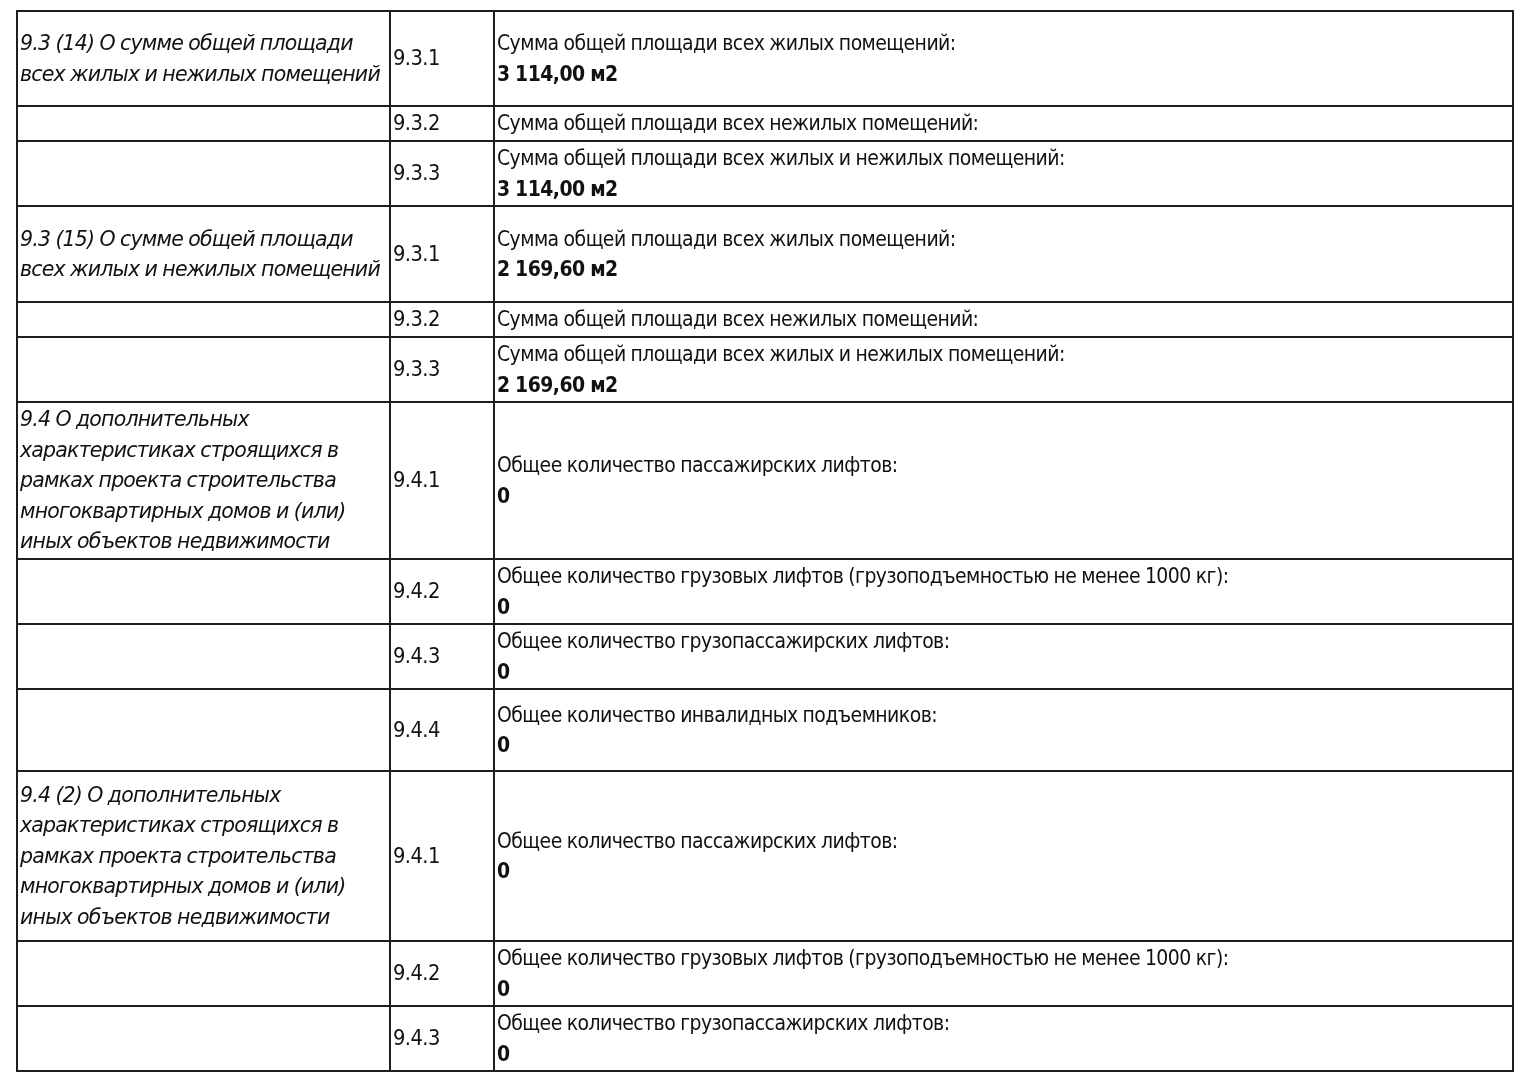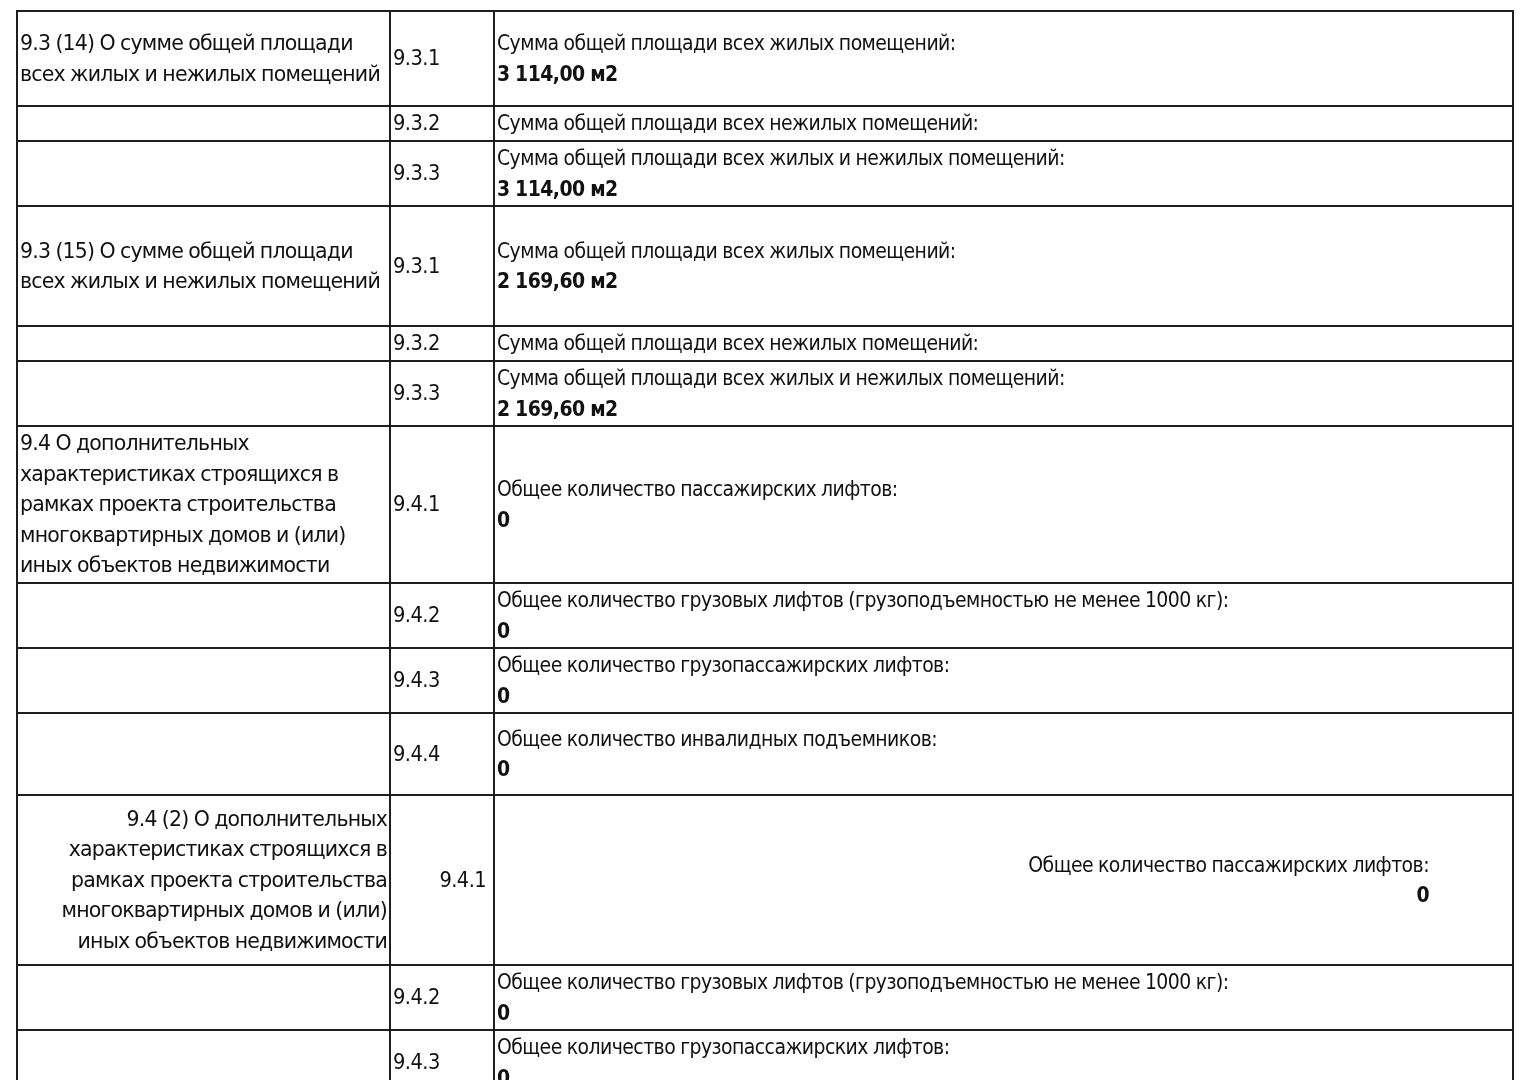--- a/index.html
+++ b/index.html
@@ -33,20 +33,21 @@
       line-height: 30.5px;
       letter-spacing: -0.6px;
       word-spacing: -0.5px;
     }
     col.c1 { width: 373px; }
     col.c2 { width: 104px; }
     col.c3 { width: 1019px; }
     .title-cell {
       vertical-align: top;
       padding-top: 1px;
+      font-style: italic;
     }
     .label {
       display: block;
       transform: scaleX(0.92);
       transform-origin: left center;
       white-space: nowrap;
     }
     .value {
       display: block;
       font-weight: bold;
@@ -107,21 +108,21 @@
         </td>
         <td>
           <span class="code">9.3.3</span>
         </td>
         <td>
           <span class="label">Сумма общей площади всех жилых и нежилых помещений:</span>
           <span class="value">3 114,00 м2</span>
         </td>
       </tr>
 
-      <tr style="height:120px;">
+      <tr style="height:96px;">
         <td class="title-cell">
           <span class="section-title">9.3 (15) О сумме общей площади всех жилых и нежилых помещений</span>
         </td>
         <td>
           <span class="code">9.3.1</span>
         </td>
         <td>
           <span class="label">Сумма общей площади всех жилых помещений:</span>
           <span class="value">2 169,60 м2</span>
         </td>
@@ -197,21 +198,21 @@
         </td>
         <td>
           <span class="code">9.4.4</span>
         </td>
         <td>
           <span class="label">Общее количество инвалидных подъемников:</span>
           <span class="value">0</span>
         </td>
       </tr>
 
-      <tr style="height:170px;text-align:right;">
+      <tr style="height:170px;">
         <td class="title-cell">
           <span class="section-title">9.4 (2) О дополнительных характеристиках строящихся в рамках проекта строительства многоквартирных домов и (или) иных объектов недвижимости</span>
         </td>
         <td>
           <span class="code">9.4.1</span>
         </td>
         <td>
           <span class="label">Общее количество пассажирских лифтов:</span>
           <span class="value">0</span>
         </td>

